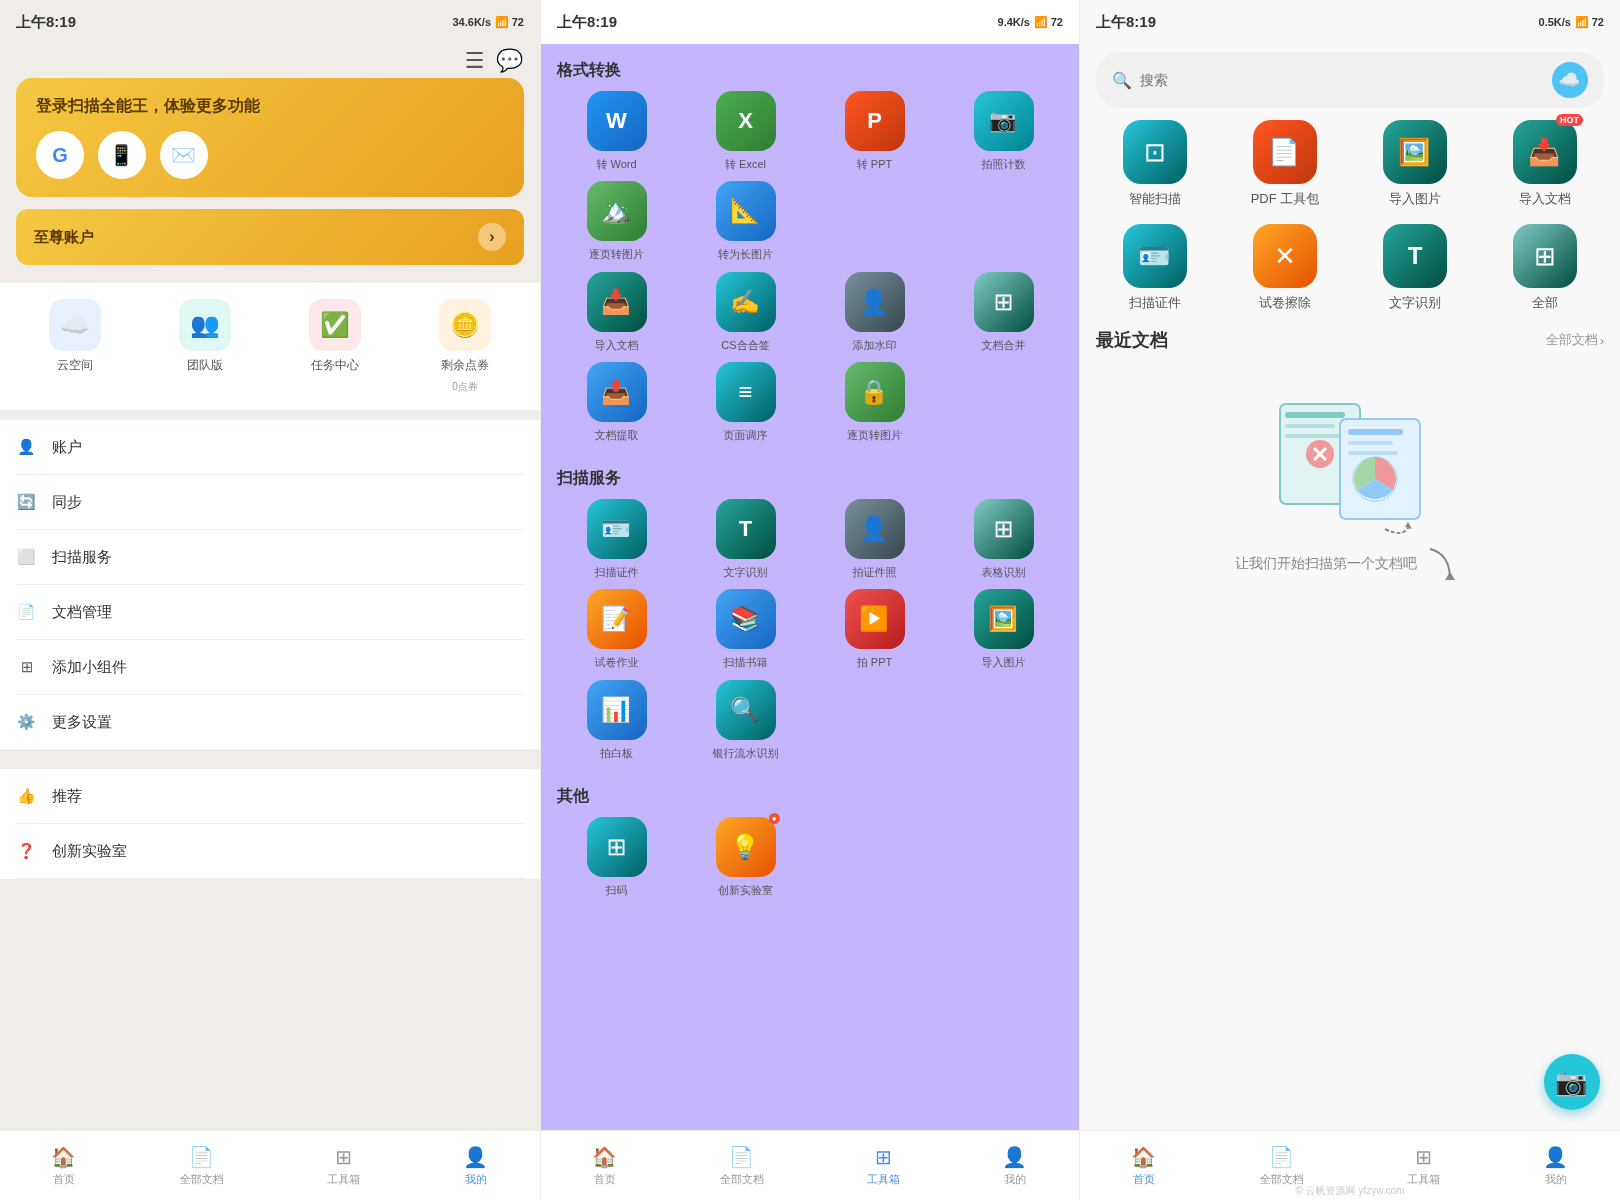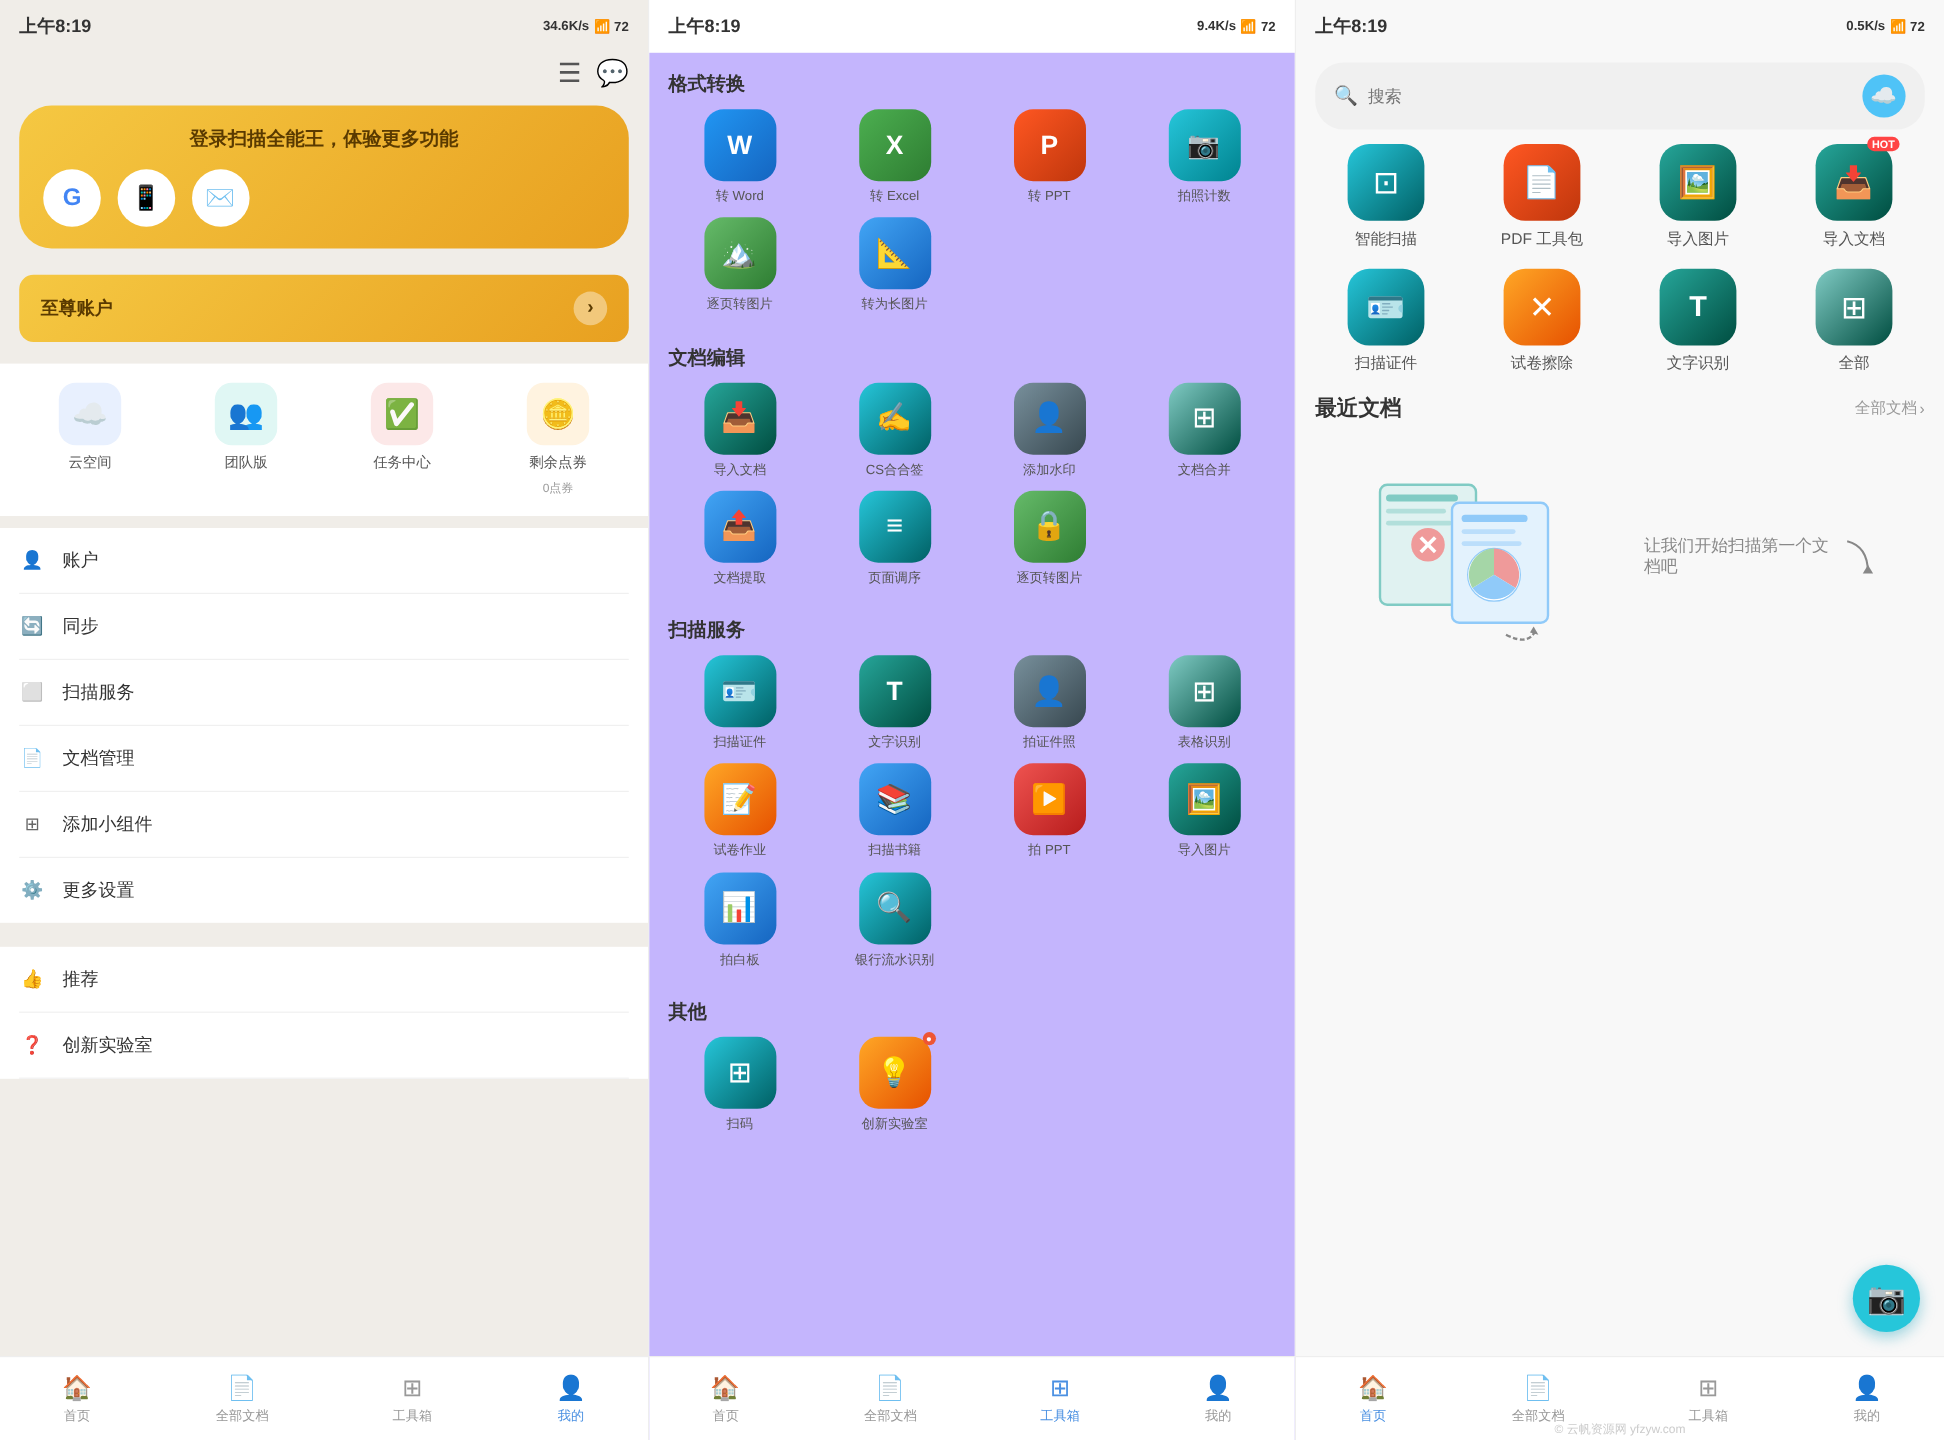--- a/index.html
+++ b/index.html
@@ -40,26 +40,25 @@
 
     .panel-1 .top-icons {
       display: flex;
       justify-content: flex-end;
       padding: 4px 16px 0;
       gap: 12px;
     }
 
     
     .login-banner {
-      margin: 14px 16px;
+      margin: 4px 16px;
       background: linear-gradient(135deg, #f5c842, #e8a020);
-      border-radius: 27px;
+      border-radius: 16px;
       padding: 18px 20px;
       color: #333;
-      text-align: center;
     }
     .login-banner .title {
       font-size: 16px;
       font-weight: 600;
       color: #5a3a00;
       margin-bottom: 14px;
     }
     .login-methods {
       display: flex;
       gap: 14px;
@@ -318,21 +317,21 @@
     .see-all {
       font-size: 13px;
       color: #999;
       display: flex;
       align-items: center;
       gap: 2px;
     }
 
     .empty-docs {
       display: flex;
-      flex-direction: row;
+      flex-direction: column;
       align-items: center;
       padding: 20px;
     }
     .empty-illustration {
       width: 240px;
       height: 180px;
       position: relative;
     }
 
     .fab-btn {
@@ -539,21 +538,20 @@
         <span class="tool-label">逐页转图片</span>
       </div>
       <div class="tool-item">
         <div class="tool-icon-wrap t-longpic">
           <span style="color:white; font-size:24px;">📐</span>
         </div>
         <span class="tool-label">转为长图片</span>
       </div>
     </div>
 
-    <div class="tool-section-title">文档编辑</div>
     <div class="tool-grid">
       <div class="tool-item">
         <div class="tool-icon-wrap t-import">
           <span style="color:white; font-size:24px;">📥</span>
         </div>
         <span class="tool-label">导入文档</span>
       </div>
       <div class="tool-item">
         <div class="tool-icon-wrap t-cs">
           <span style="color:white; font-size:24px;">✍️</span>

